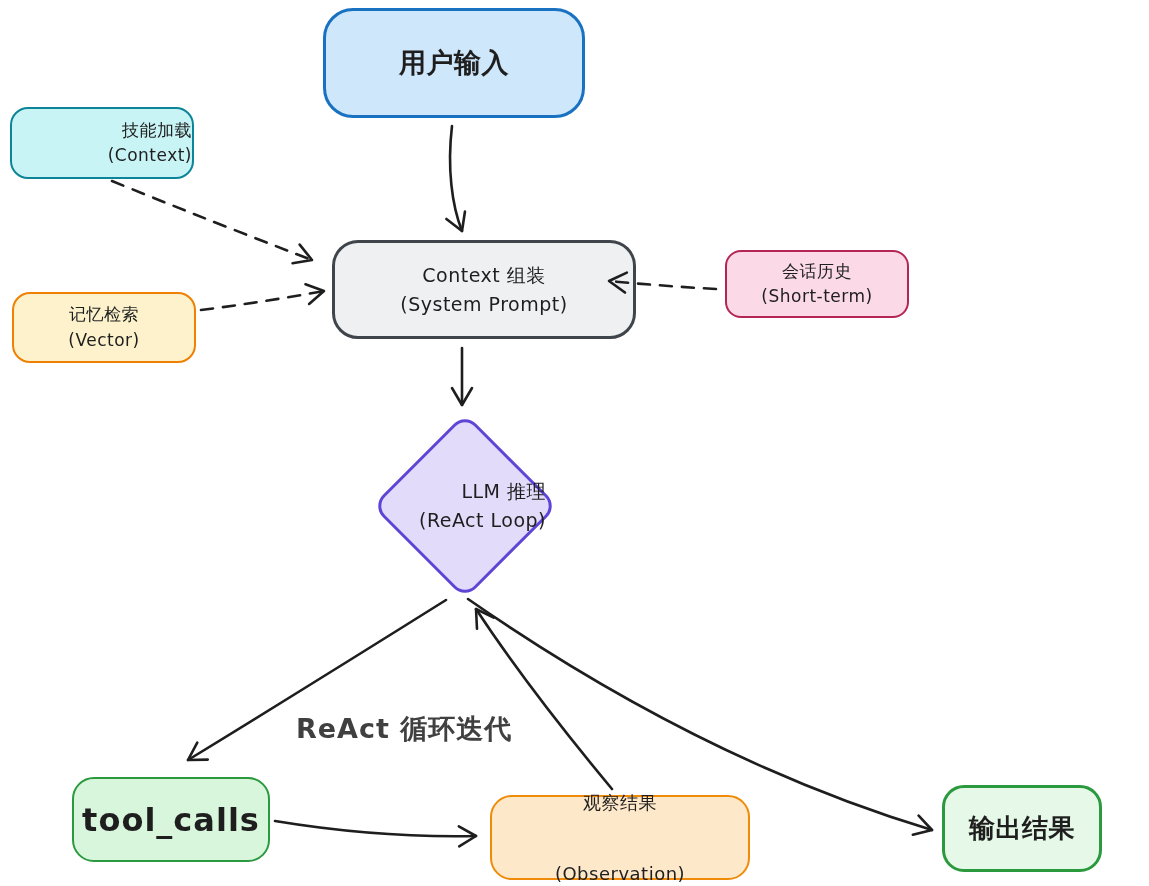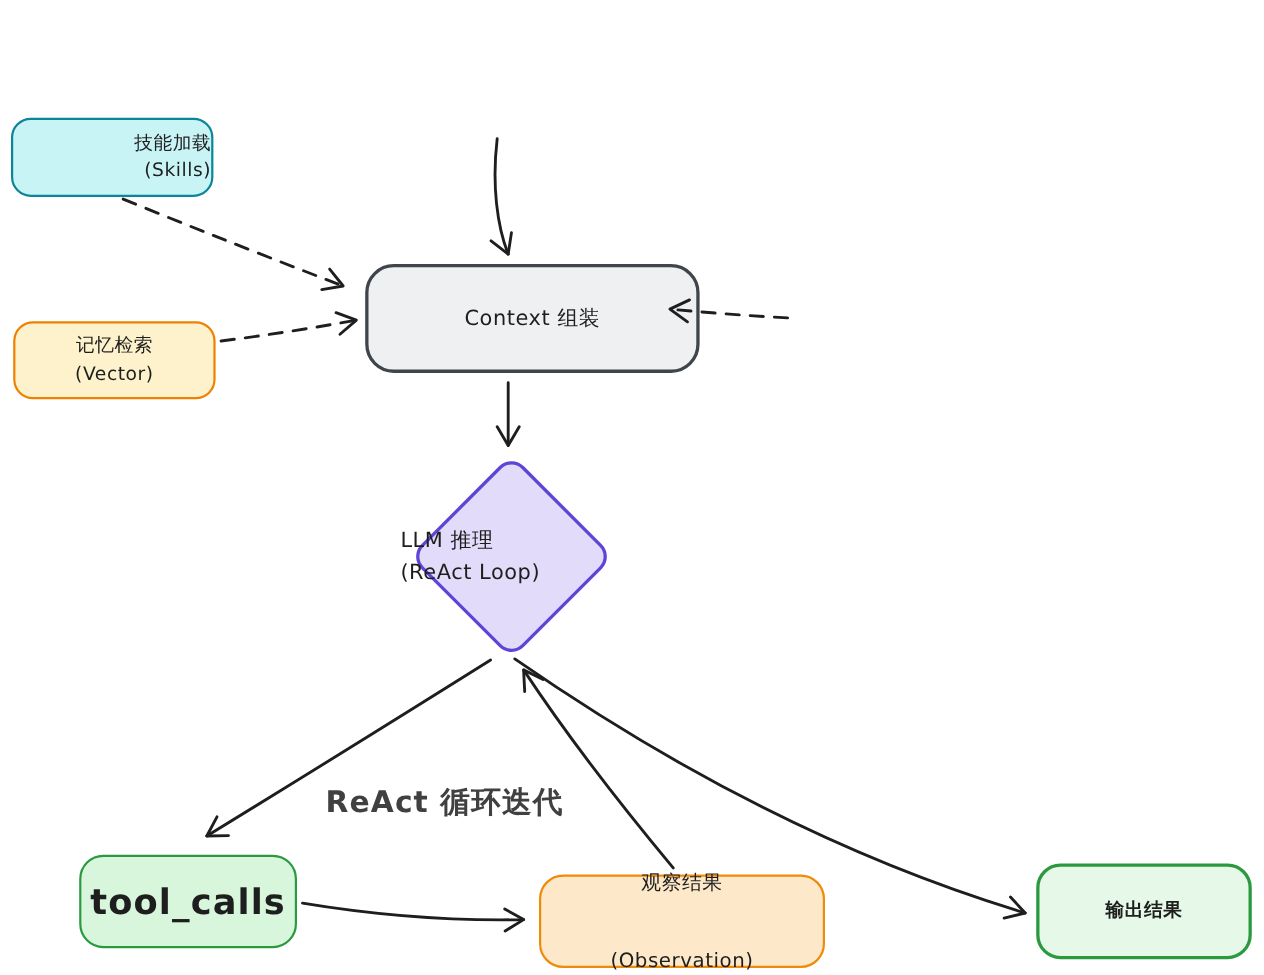--- a/index.html
+++ b/index.html
@@ -29,36 +29,36 @@
   }
   .node .lbl { line-height: 1.5; }
 
   .n-user-input  { left: 323px; top: 8px;   width: 262px; height: 110px; border-radius: 30px; border-width: 3px; font-size: 27px; font-weight: 700; }
   .n-skills      { left: 10px;  top: 107px; width: 184px; height: 72px;  border-radius: 18px; font-size: 17px; align-items: flex-end; }
   .n-memory      { left: 12px;  top: 292px; width: 184px; height: 71px;  border-radius: 18px; font-size: 17px; }
   .n-context     { left: 332px; top: 240px; width: 304px; height: 99px;  border-radius: 26px; border-width: 3px; font-size: 19px; }
   .n-history     { left: 725px; top: 250px; width: 184px; height: 68px;  border-radius: 16px; font-size: 17px; }
   .n-tool-calls  { left: 72px;  top: 777px; width: 198px; height: 85px;  border-radius: 22px; font-size: 32px; font-weight: 600; letter-spacing: 1px; }
   .n-observation { left: 490px; top: 795px; width: 260px; height: 85px;  border-radius: 22px; font-size: 18px; }
-  .n-output      { left: 942px; top: 785px; width: 196px; height: 87px;  border-radius: 22px; border-width: 3px; font-size: 17px; font-weight: 700; }
+  .n-output      { left: 942px; top: 785px; width: 160px; height: 87px;  border-radius: 22px; border-width: 3px; font-size: 26px; font-weight: 700; }
 
   .diamond-shape {
     position: absolute;
     left: 399px; top: 440px;
     width: 132px; height: 132px;
     transform: rotate(45deg);
     border: 3px solid #1e1e1e;
     border-radius: 16px;
     z-index: 2;
   }
   .diamond-text {
     position: absolute;
-    left: 364px; top: 477px;
+    left: 352px; top: 477px;
     width: 194px;
-    text-align: left;
+    text-align: right;
     font-size: 19px;
     line-height: 1.55;
     letter-spacing: 0.5px;
     z-index: 3;
   }
 
   .annotation {
     position: absolute;
     left: 296px; top: 711px;
     font-size: 27px;
@@ -80,35 +80,43 @@
     stroke-width: 2.6px;
     stroke-linecap: round;
   }
   .edges path.dashed { stroke-dasharray: 12 10; }
 </style>
 </head>
 <body>
 
 <div class="canvas">
 
+  <div class="node n-user-input" style="background: rgb(207, 231, 251); border-color: rgb(25, 113, 194);">
+    <div class="lbl">用户输入</div>
+  </div>
 
   <div class="node n-skills" style="background: rgb(201, 244, 246); border-color: rgb(12, 133, 153);">
     <div class="lbl">技能加载</div>
-    <div class="lbl">(Skills)</div>
+    <div class="lbl">(Context)</div>
   </div>
 
   <div class="node n-memory" style="background: rgb(253, 242, 204); border-color: rgb(238, 129, 2); text-align: center;">
     <div class="lbl">记忆检索</div>
     <div class="lbl">(Vector)</div>
   </div>
 
   <div class="node n-context" style="background: rgb(238, 240, 242); border-color: rgb(63, 69, 75);">
     <div class="lbl">Context 组装</div>
+    <div class="lbl">(System Prompt)</div>
   </div>
 
+  <div class="node n-history" style="background: rgb(251, 217, 230); border-color: rgb(180, 37, 88);">
+    <div class="lbl">会话历史</div>
+    <div class="lbl">(Short-term)</div>
+  </div>
 
   <div class="diamond-shape" style="background: rgb(226, 219, 249); border-color: rgb(95, 69, 214);"></div>
   <div class="diamond-text">
     <div class="lbl">LLM 推理</div>
     <div class="lbl">(ReAct Loop)</div>
   </div>
 
   <div class="node n-tool-calls" style="background: rgb(216, 246, 220); border-color: rgb(43, 154, 63);">
     <div class="lbl">tool_calls</div>
   </div>

